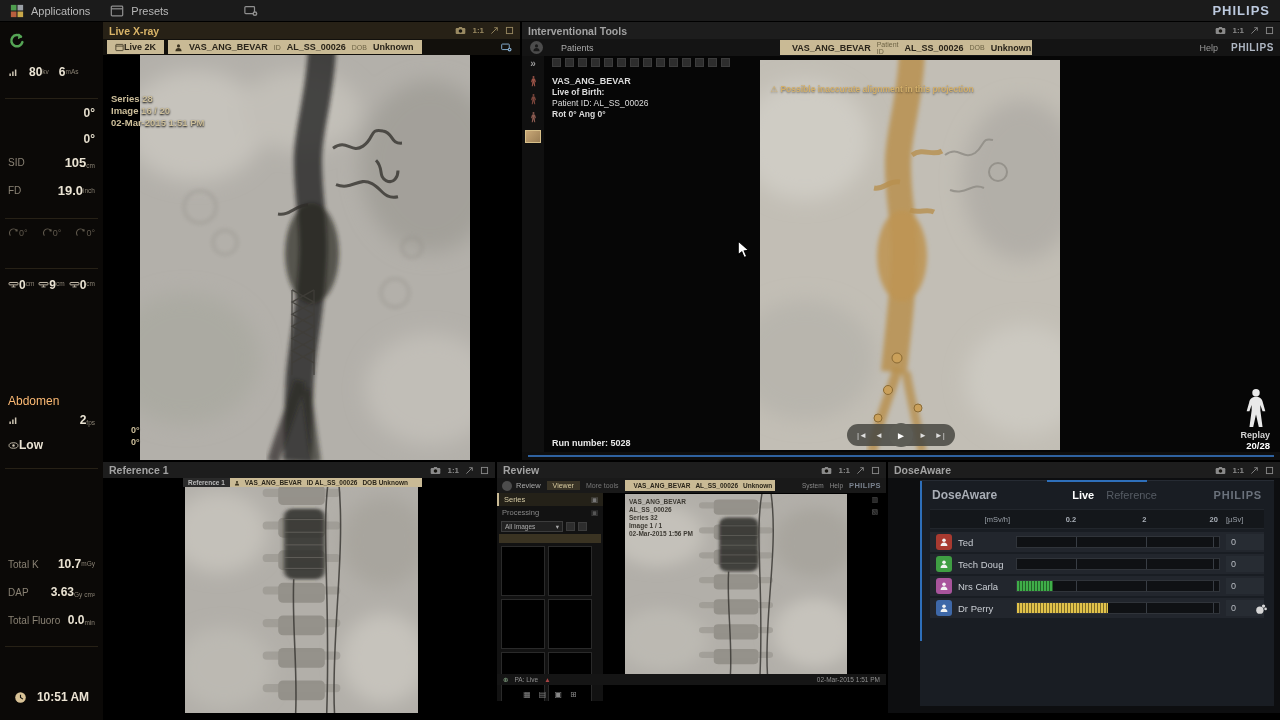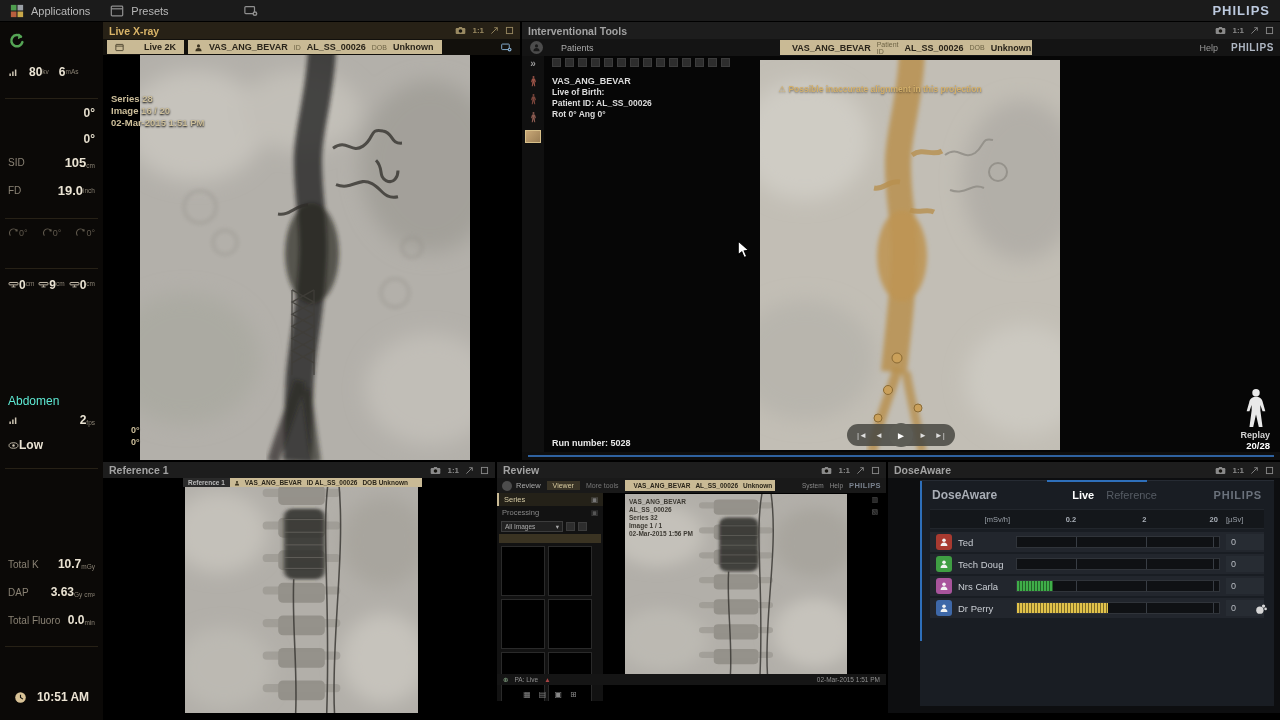--- a/index.html
+++ b/index.html
@@ -35,21 +35,21 @@
   .ptitle .sp{flex:1}
   .picons{display:flex;gap:6px;align-items:center;color:#8a8a8a;font-size:8px;font-weight:bold}
   .banner{background:#c9ba95;color:#29241a;display:flex;align-items:center;gap:6px;padding:0 6px;font-size:9px;font-weight:bold}
   .banner .dlbl{color:#6e6446;font-size:7px;font-weight:normal}
 
   
   #p-live{left:103px;top:22px;width:417px;height:438px}
   #p-live .ptitle{background:#272116;color:#d9b468}
   #p-live .picons{color:#9a8a62}
   #live-tabs{position:absolute;top:17px;left:0;right:0;height:16px;background:#12100c;display:flex;align-items:center}
-  .ltab{height:14px;display:flex;align-items:center;gap:20px;background:#c9ba95;color:#241f15;font-size:9px;font-weight:bold;padding:0 8px;margin-left:4px}
+  .ltab{height:14px;display:flex;align-items:center;gap:0;background:#c9ba95;color:#241f15;font-size:9px;font-weight:bold;padding:0 8px;margin-left:4px}
   #live-img{position:absolute;top:33px;left:0;right:0;bottom:0;background:#000;overflow:hidden}
   .ovl-gold{color:#cdbf9b;font-size:9.5px;font-weight:bold;line-height:12px;text-shadow:0 1px 2px #000}
 
   
   #p-tools{left:522px;top:22px;width:758px;height:438px}
   #t-toolrow{position:absolute;top:17px;left:0;right:0;height:17px;background:#141414;display:flex;align-items:center;font-size:9px;color:#aaa}
   #t-content{position:absolute;top:34px;left:0;right:0;bottom:8px;background:#060606;overflow:hidden}
   #t-strip{position:absolute;top:0;left:0;width:22px;bottom:0;background:#101010;display:flex;flex-direction:column;align-items:center;gap:7px;padding-top:2px}
   .mini-sq{width:9px;height:9px;background:#2d2d2d;border:1px solid #3c3c3c}
   #t-scroll{position:absolute;bottom:0;left:0;right:0;height:8px;background:#0e0e0e}
@@ -380,41 +380,41 @@
         </span>
       <span class="vstack">
           <svg class="ic">
             <use href="#sy-table"></use>
           </svg>
           <span class="val" style="margin-top:3px">0</span>
           <span class="unit">cm</span>
         </span>
     </div>
     <div class="side-row" style="top:372px">
-      <span style="font-size:12px;color:#5eead4">Abdomen</span>
+      <span style="font-size:12px;color:#fdba74">Abdomen</span>
     </div>
     <div class="side-row" style="top:392px;justify-content:space-between">
       <svg class="ic" style="color:#cfc6b4">
           <use href="#sy-beam"></use>
         </svg>
       <span class="vstack" style="align-items:flex-end">
           <span class="val">2</span>
           <span class="unit">fps</span>
         </span>
     </div>
     <div class="side-row" style="top:416px;justify-content:flex-start">
       <svg class="ic" style="color:#cfc6b4">
           <use href="#sy-eye"></use>
         </svg>
       <span class="val">Low</span>
     </div>
     <div class="sdiv" style="top:446px"></div>
     <div class="side-row" style="top:536px;justify-content:space-between">
       <span class="lbl">Total K</span>
-      <span class="vstack" style="align-items:flex-end">
+      <span class="vstack" style="">
           <span class="val">10.7</span>
           <span class="unit">mGy</span>
         </span>
     </div>
     <div class="side-row" style="top:564px;justify-content:space-between">
       <span class="lbl">DAP</span>
       <span class="vstack" style="align-items:flex-end">
           <span class="val">3.63</span>
           <span class="unit">Gy cm²</span>
         </span>
@@ -554,27 +554,27 @@
           <span class="mini-sq"></span>
           <span class="mini-sq"></span>
           <span class="mini-sq"></span>
           <span class="mini-sq"></span>
           <span class="mini-sq"></span>
           <span class="mini-sq"></span>
       </div>
       <div class="abs" style="left:30px;top:20px;font-size:8.5px;line-height:11px;color:#dcdcdc">
         <div style="font-weight:bold;font-size:9px">VAS_ANG_BEVAR</div>
         <div style="font-weight:bold">Live of Birth:</div>
-        <div style="font-weight:bold">Patient ID: AL_SS_00026</div>
+        <div style="font-weight:normal">Patient ID: AL_SS_00026</div>
         <div style="font-weight:bold">Rot  0° Ang  0°</div>
       </div>
       <svg class="abs" style="left:238px;top:4px;width:300px;height:390px">
           <use href="#sy-angio2"></use>
         </svg>
-      <div class="abs" style="left:238px;top:28px;width:240px;text-align:center;font-size:8.5px;font-weight:bold;color:#d4b06a;text-shadow:0 1px 2px rgba(0,0,0,.5)">
+      <div class="abs" style="left:230px;top:28px;width:240px;text-align:center;font-size:8.5px;font-weight:bold;color:#d4b06a;text-shadow:0 1px 2px rgba(0,0,0,.5)">
         <span>⚠</span>
         <span>Possible inaccurate alignment in this projection</span>
       </div>
       <div class="pill" style="left:325px;top:368px">
         <span>|◄</span>
         <span>◄</span>
         <span class="big">►</span>
         <span>►</span>
         <span>►|</span>
       </div>

